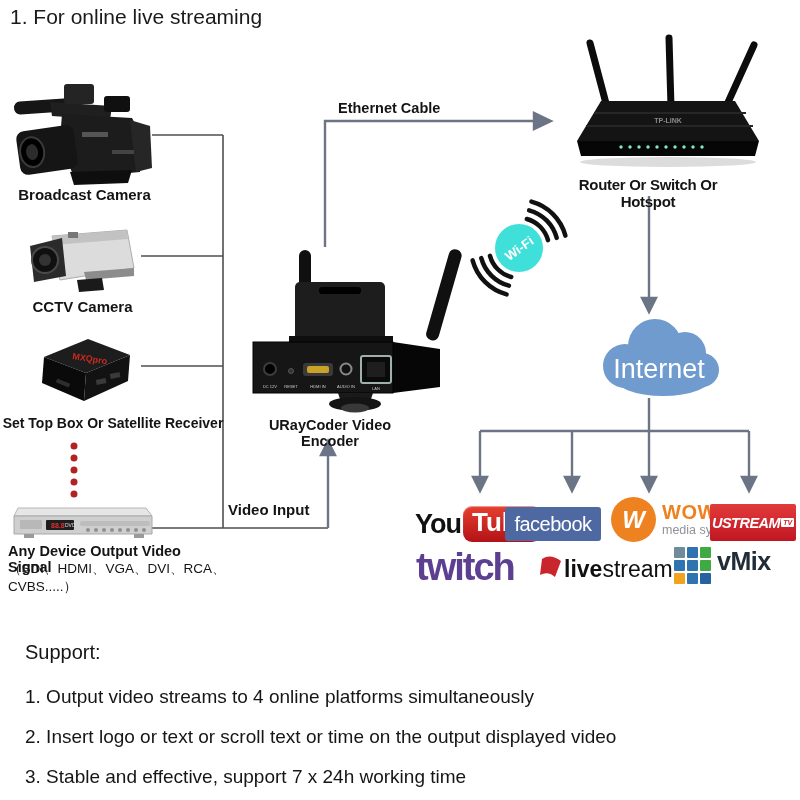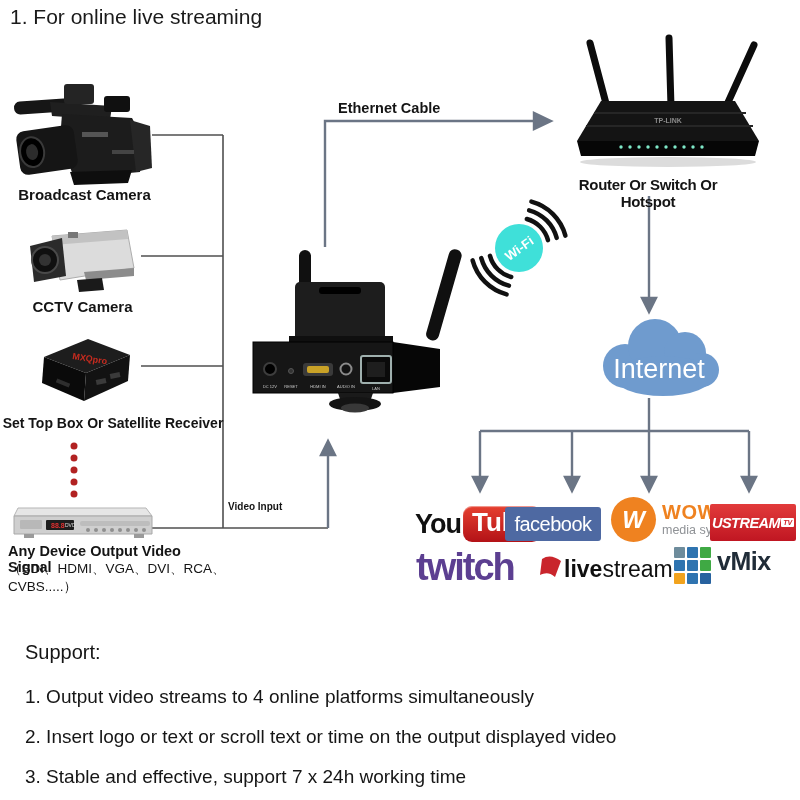--- a/index.html
+++ b/index.html
@@ -143,21 +143,21 @@
         <circle cx="118" cy="30" r="2"></circle>
       <circle cx="126" cy="30" r="2"></circle>
         <circle cx="134" cy="30" r="2"></circle>
     </g>
     <rect x="14" y="34" width="10" height="4" fill="#9a9a9a"></rect>
     <rect x="124" y="34" width="10" height="4" fill="#9a9a9a"></rect>
   </svg>
   <div class="abs cap" style="left:8px;top:543px;width:220px;font-size:14.5px;text-align:left">Any Device Output Video Signal</div>
   <div class="abs" style="left:8px;top:560px;width:280px;font-size:13.5px;font-weight:500;text-align:left">（SDI、HDMI、VGA、DVI、RCA、CVBS.....）</div>
 
-  <div class="abs cap" style="left:228px;top:501px;font-size:10px;text-align:left">Video Input</div>
+  <div class="abs cap" style="left:228px;top:501px;font-size:15px;text-align:left">Video Input</div>
   <div class="abs cap" style="left:338px;top:100px;font-size:14.5px;text-align:left">Ethernet Cable</div>
 
   <svg class="abs" style="left:243px;top:246px" width="215" height="172" viewBox="0 0 215 172">
     <rect x="56" y="4" width="12" height="94" rx="6" fill="#101010"></rect>
     <rect x="182" y="0" width="13" height="94" rx="6" fill="#101010" transform="rotate(16 188 92)"></rect>
     <rect x="52" y="36" width="90" height="60" rx="5" fill="#1d1d1d"></rect>
     <rect x="76" y="41" width="42" height="7" rx="3" fill="#000"></rect>
     <rect x="46" y="90" width="104" height="9" fill="#0f0f0f"></rect>
     <polygon points="150,96 197,103 197,141 150,147" fill="#060606"></polygon>
     <rect x="10" y="96" width="140" height="51" fill="#161616" stroke="#000" stroke-width="1"></rect>
@@ -172,20 +172,21 @@
       <text x="27" y="142">DC 12V</text>
       <text x="48" y="142">RESET</text>
       <text x="75" y="142">HDMI IN</text>
       <text x="103" y="142">AUDIO IN</text>
       <text x="133" y="144">LAN</text>
     </g>
     <polygon points="95,147 130,147 127,156 98,156" fill="#1a1a1a"></polygon>
     <ellipse cx="112" cy="158" rx="26" ry="7" fill="#141414"></ellipse>
     <ellipse cx="112" cy="162" rx="14" ry="4.5" fill="#383838"></ellipse>
   </svg>
+  <div class="abs cap" style="left:240px;top:417px;width:180px;font-size:14.5px">URayCoder Video Encoder</div>
 
   <svg class="abs" style="left:563px;top:33px" width="235" height="145" viewBox="0 0 235 145">
     <g stroke="#0c0c0c" stroke-width="7" stroke-linecap="round">
       <path d="M45,78 L27,10"></path>
       <path d="M108,74 L106,5"></path>
       <path d="M162,76 L191,12"></path>
     </g>
     <polygon points="38,68 172,68 196,108 14,108" fill="#141414"></polygon>
     <path d="M31,80 L183,80" stroke="#262626" stroke-width="2" fill="none"></path>
     <path d="M23,93 L190,93" stroke="#262626" stroke-width="2" fill="none"></path>

